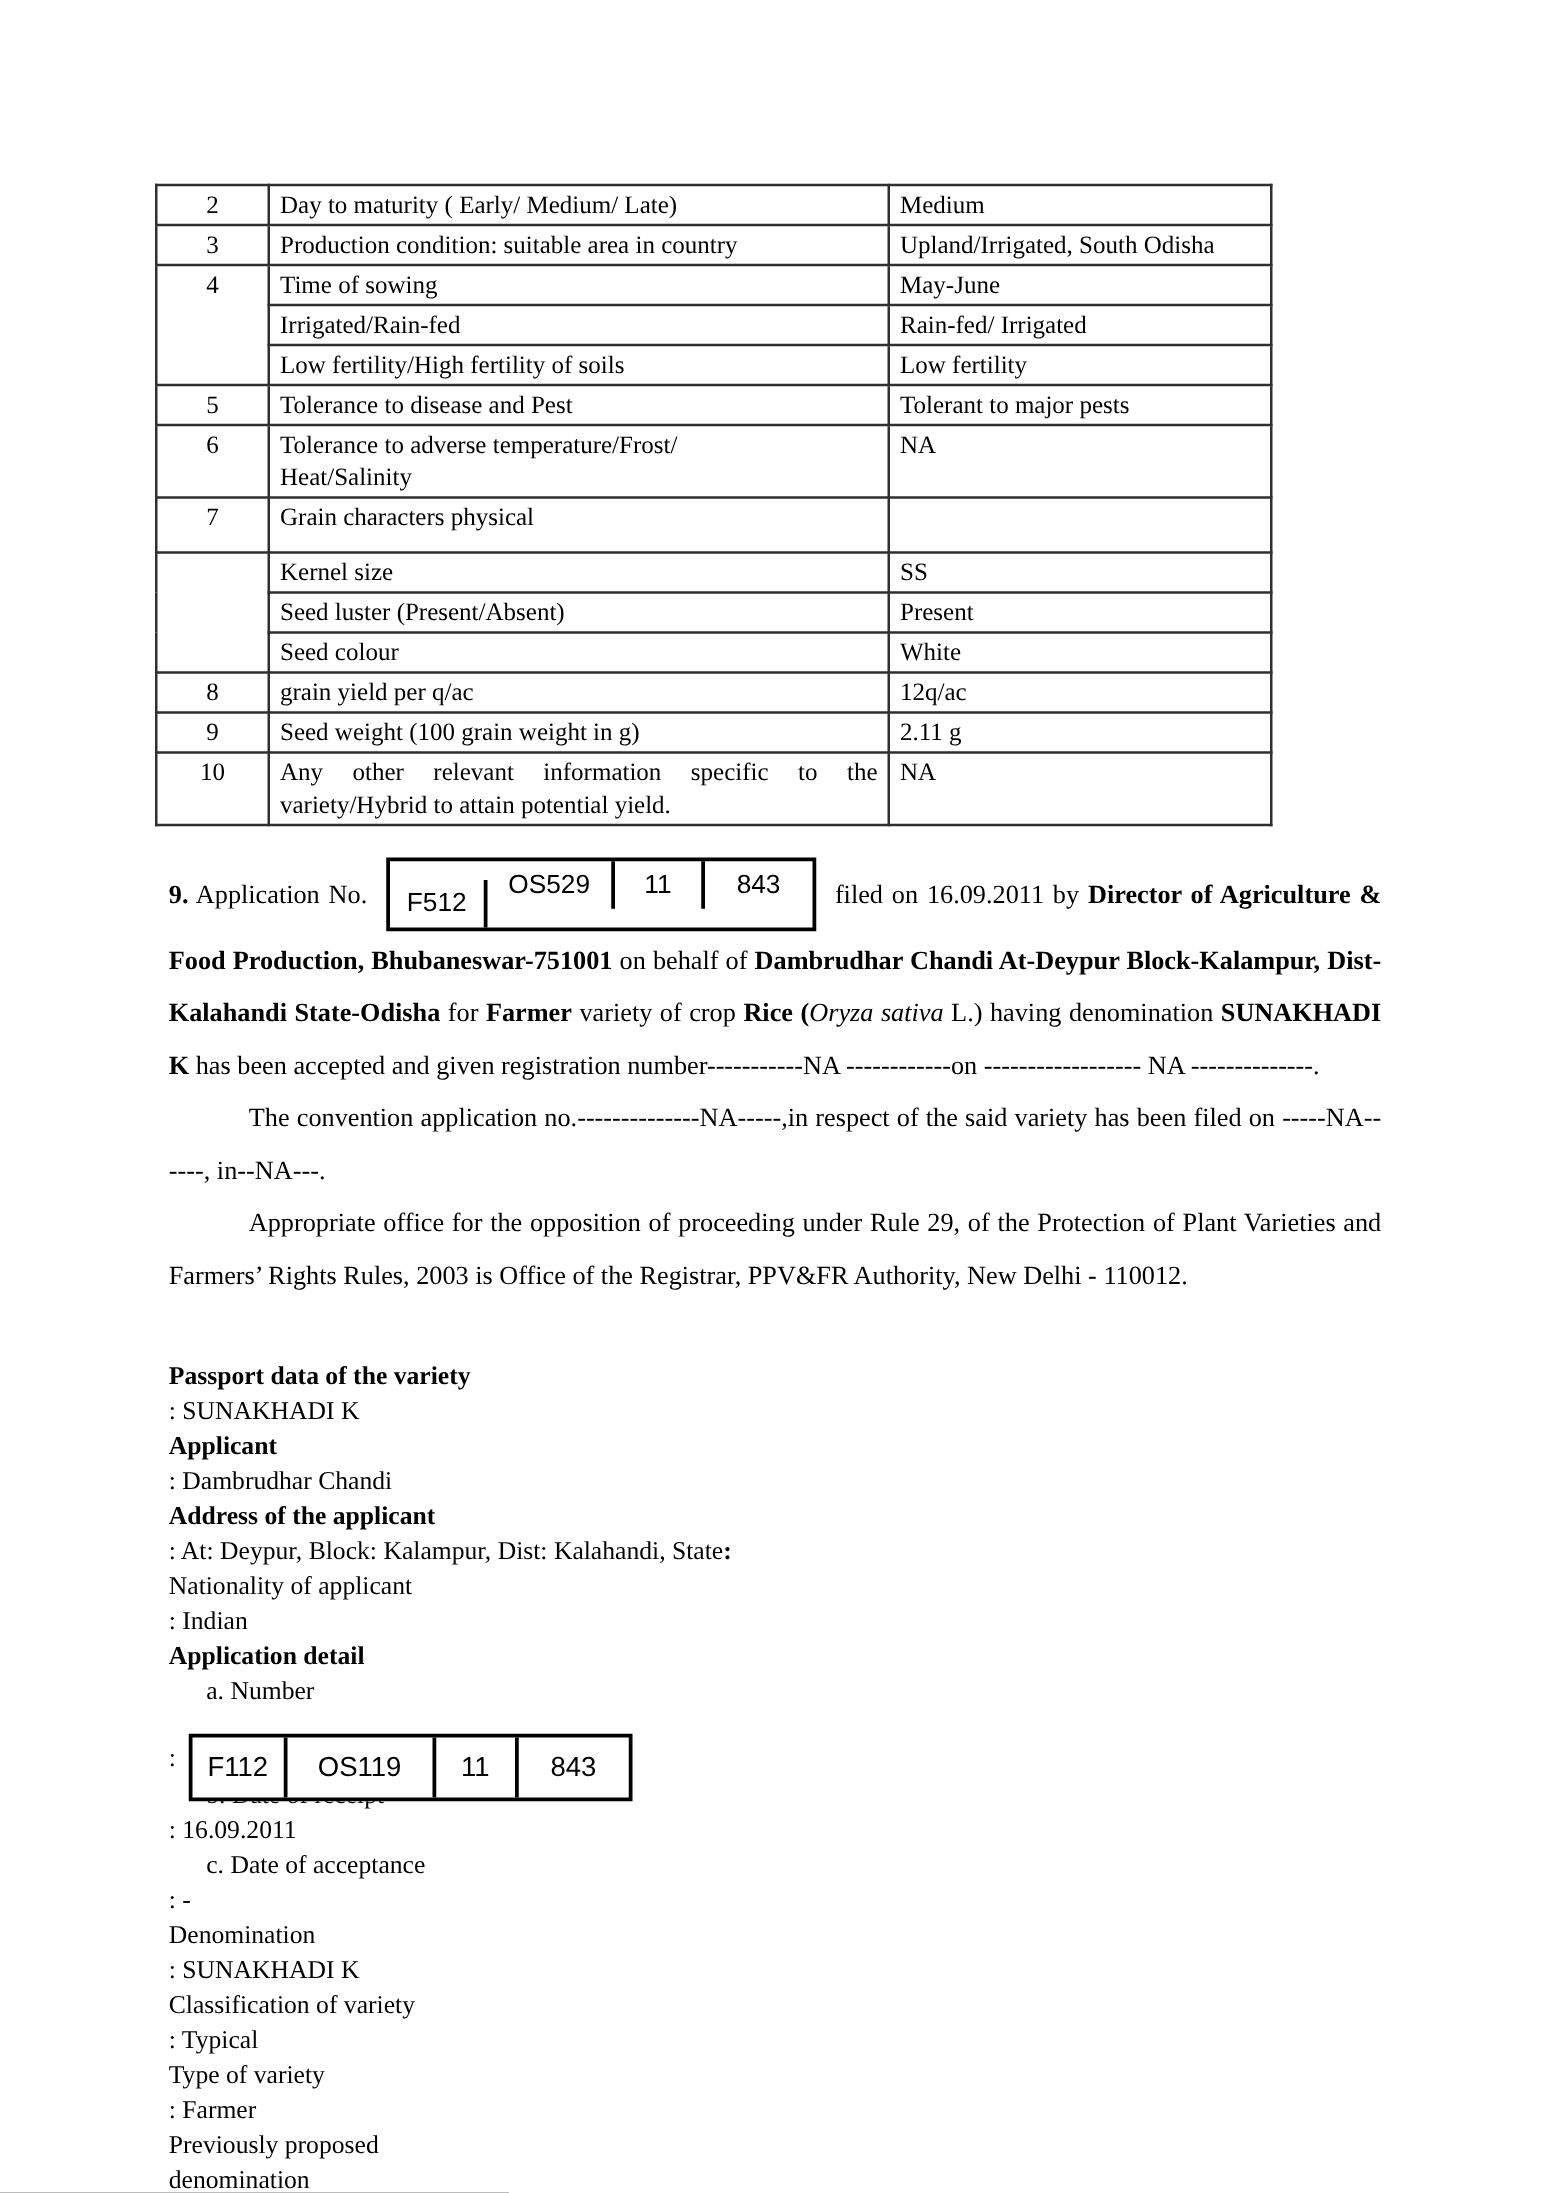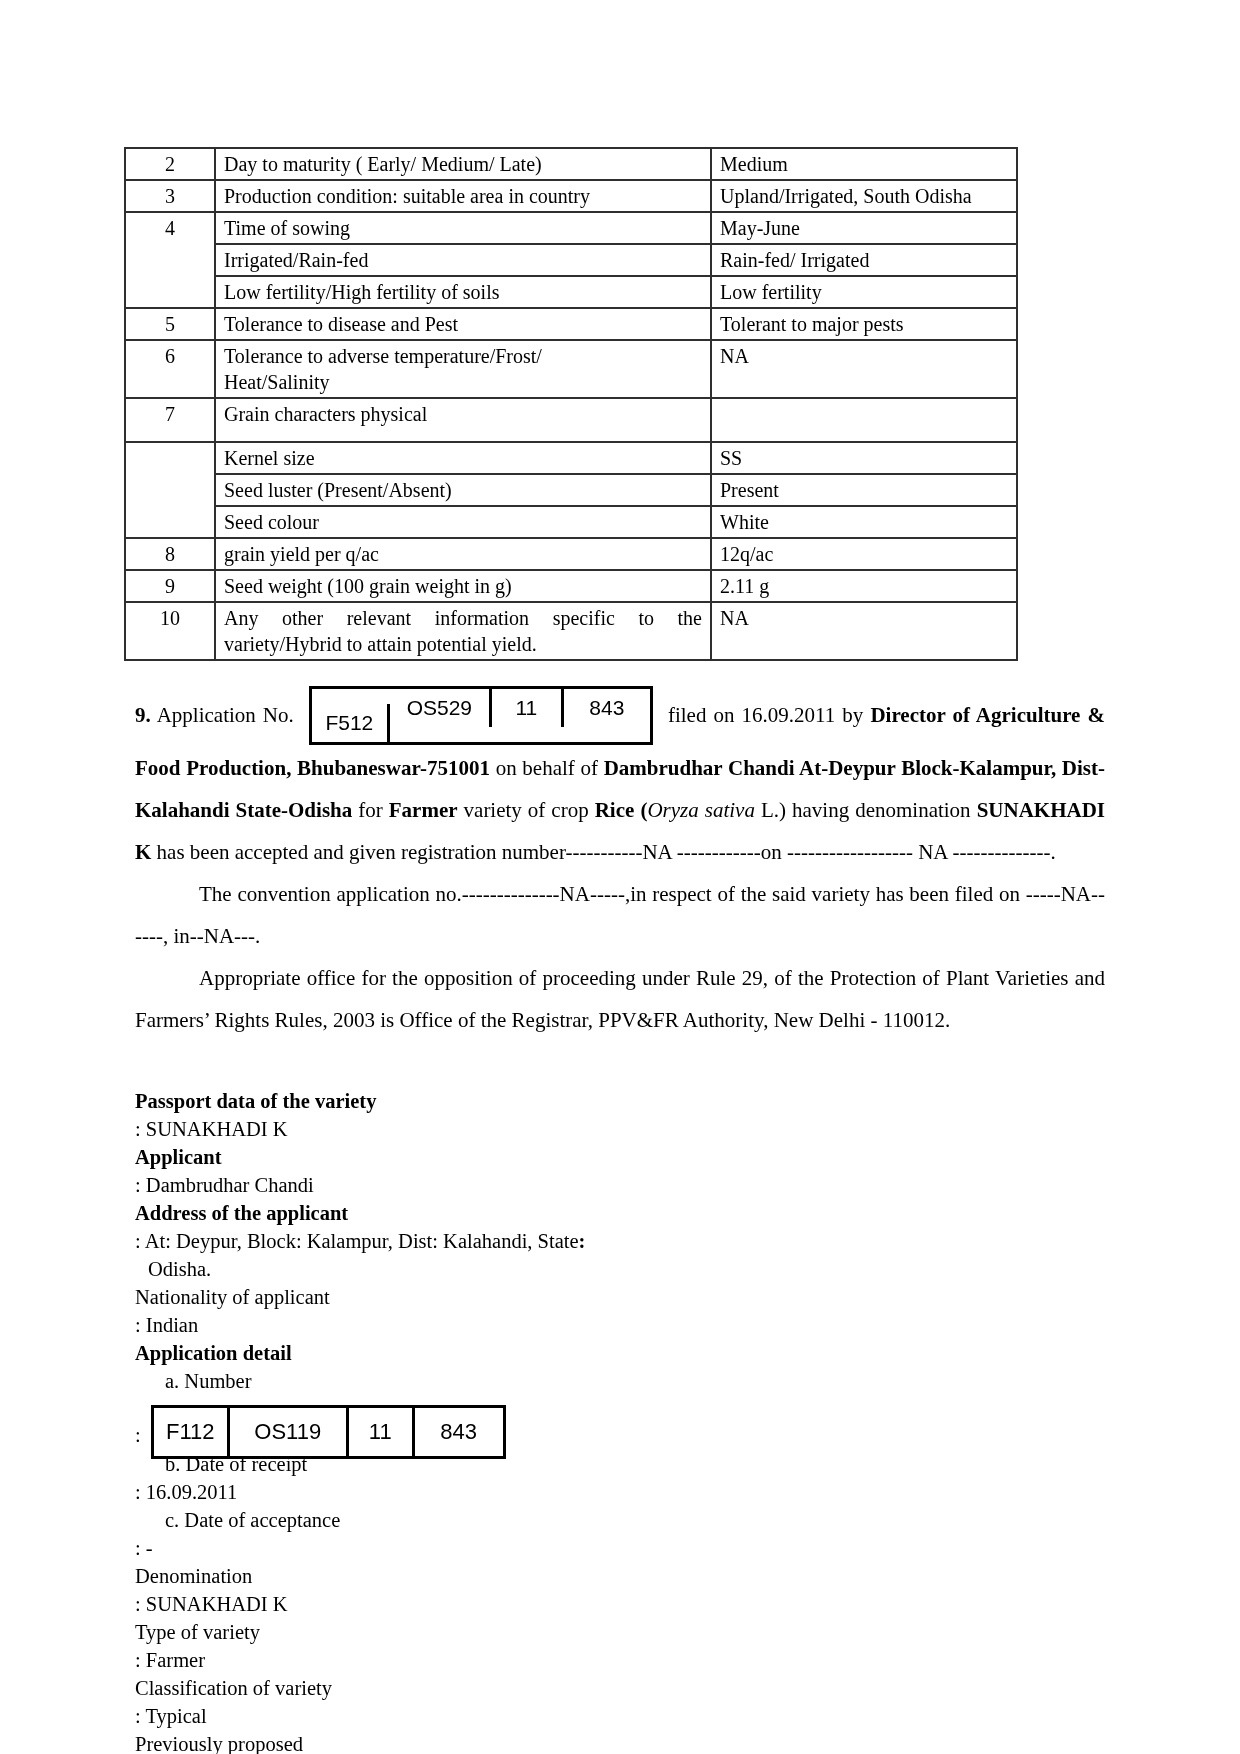--- a/index.html
+++ b/index.html
@@ -66,21 +66,21 @@
   .prow.appdetail .pvalue {
     display:flex; align-items:flex-end; gap:10px;
     padding-bottom:1px;
   }
   .appbox2 {
     display:inline-flex;
     border:3px solid #000;
     font-family:"Liberation Sans","DejaVu Sans",sans-serif;
     font-size:22px;
     background:#fff;
-    position:relative; top:10px;
+    position:relative; top:20px;
   }
   .appbox2 .cell {
     display:flex; align-items:center; justify-content:center;
     height:48px;
     border-right:3px solid #000;
     box-sizing:border-box;
   }
   .appbox2 .cell:last-child {border-right:none;}
   .b2w1{width:76px;} .b2w2{width:119px;text-align:right;} .b2w3{width:66px;} .b2w4{width:88px;}
 
@@ -189,21 +189,20 @@
         <div class="pvalue">: SUNAKHADI K</div>
       </div>
       <div class="prow">
         <div class="plabel b">Applicant</div>
         <div class="pvalue">: Dambrudhar Chandi</div>
       </div>
       <div class="prow">
         <div class="plabel b">Address of the applicant</div>
         <div class="pvalue">
           <span>: At: Deypur, Block: Kalampur, Dist: Kalahandi, State</span><span class="b">:</span>
-          <div class="line2">Odisha.</div>
         </div>
       </div>
       <div class="prow">
         <div class="plabel">Nationality of applicant</div>
         <div class="pvalue">: Indian</div>
       </div>
       <div class="prow appdetail">
         <div class="plabel">
           <div class="lbl-line b">Application detail</div>
           <div class="lbl-line sub plabel" style="width:auto;">a. Number</div>
@@ -224,28 +223,28 @@
       </div>
       <div class="prow">
         <div class="plabel sub">c. Date of acceptance</div>
         <div class="pvalue">: -</div>
       </div>
       <div class="prow">
         <div class="plabel">Denomination</div>
         <div class="pvalue">: SUNAKHADI K</div>
       </div>
       <div class="prow">
+        <div class="plabel">Classification of variety</div>
+        <div class="pvalue">: Typical</div>
+      </div>
+      <div class="prow">
         <div class="plabel">Type of variety</div>
         <div class="pvalue">: Farmer</div>
       </div>
       <div class="prow">
-        <div class="plabel">Classification of variety</div>
-        <div class="pvalue">: Typical</div>
-      </div>
-      <div class="prow">
         <div class="plabel">Previously proposed</div>
         <div class="pvalue"></div>
       </div>
       <div class="prow">
         <div class="plabel">denomination</div>
       </div>
     </div>
 
     <div class="pageno">24</div>
 

